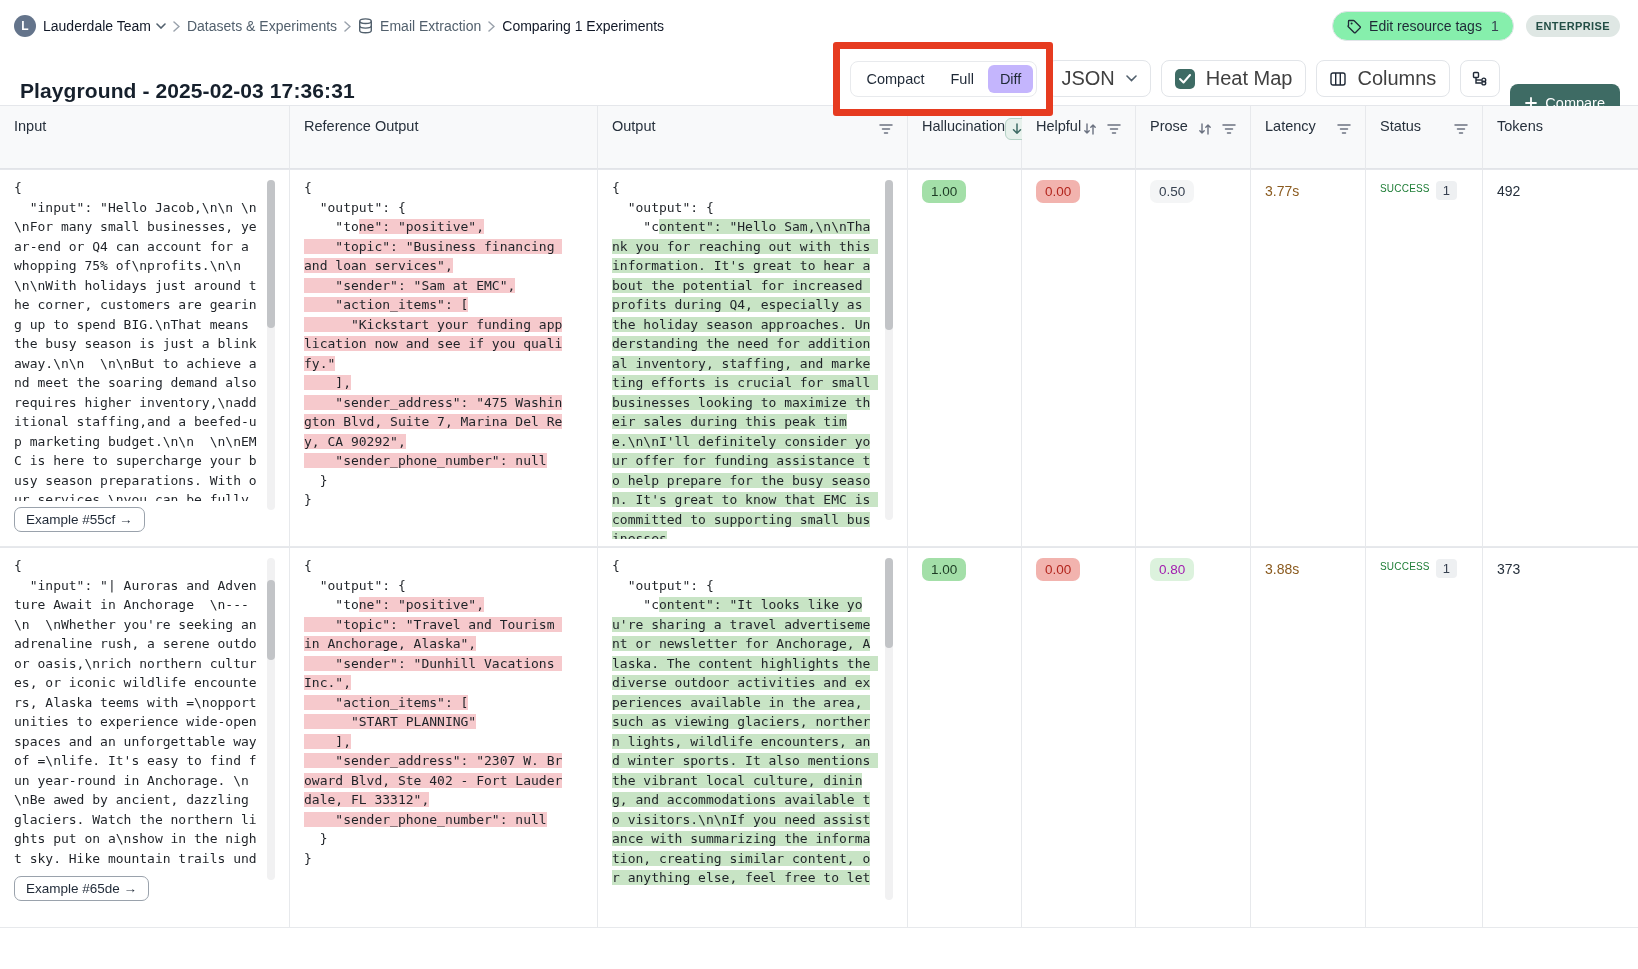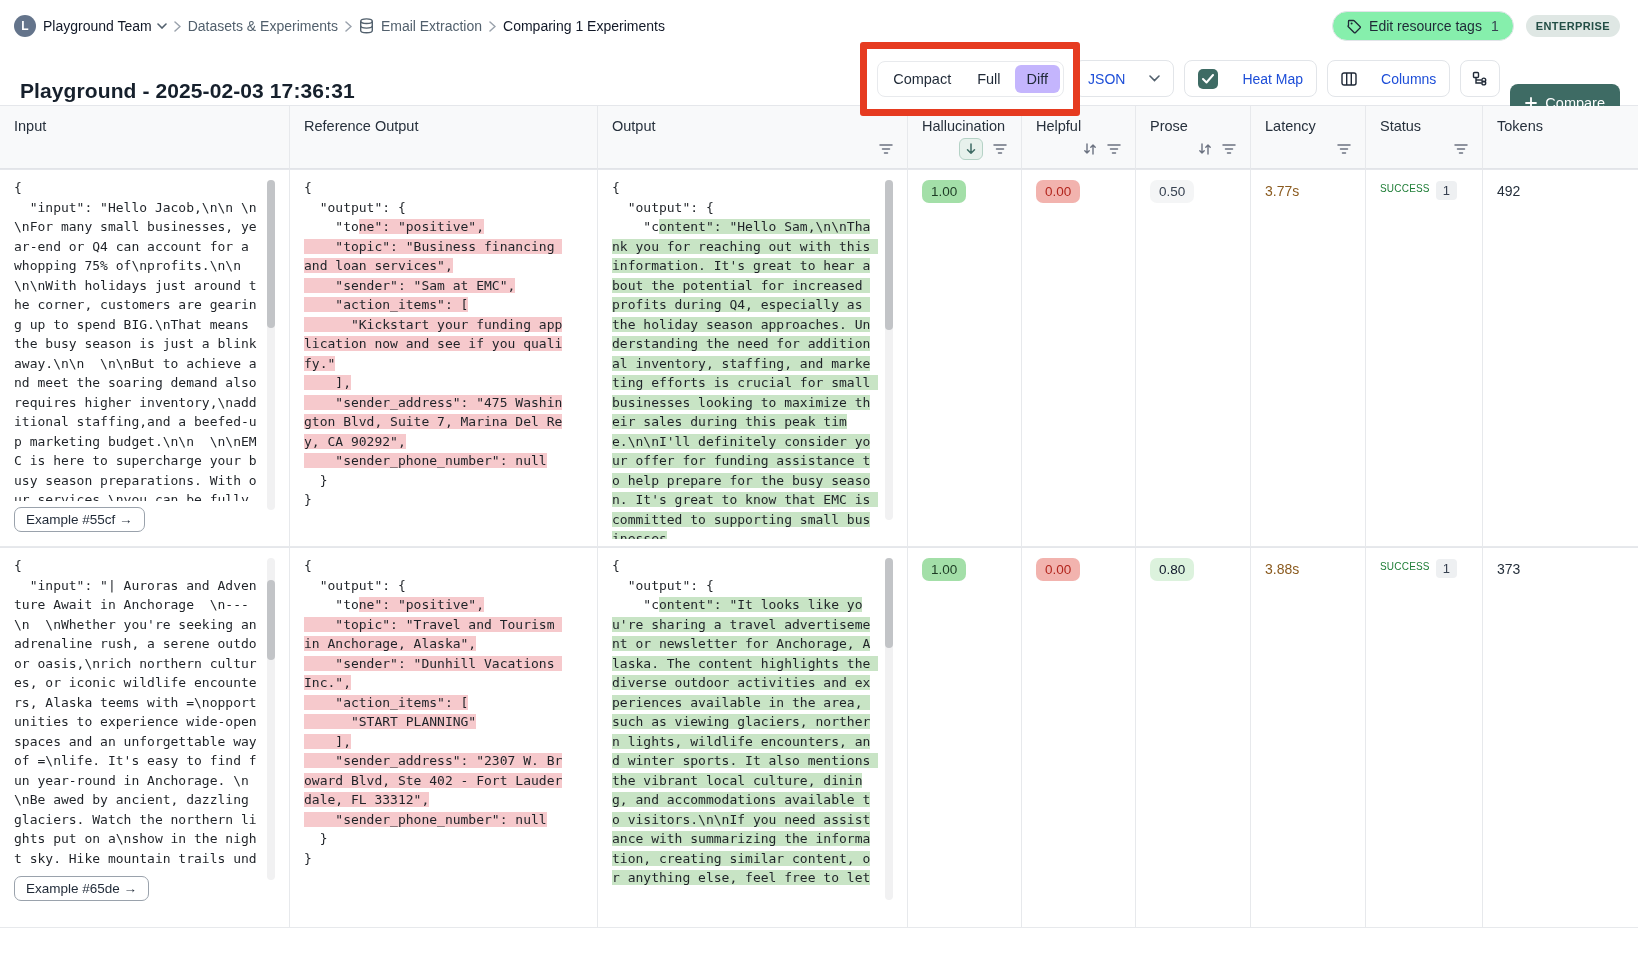--- a/index.html
+++ b/index.html
@@ -16,33 +16,33 @@
   .icon { display:inline-flex; align-items:center; justify-content:center; color:#52606d; }
   .topbar-right { display:flex; align-items:center; gap:12px; }
   .pill-btn { display:flex; align-items:center; gap:7px; border:1px solid #e2e5e9; border-radius:17px; padding:6px 14px; font-size:14px; color:#1f2937; background:#86efac; cursor:pointer; }
   .pill-btn .count { color:#374151; margin-left:2px; }
   .plan-badge { background:#dfe7e4; color:#234e46; font-size:11px; font-weight:700; letter-spacing:.4px; padding:5px 10px; border-radius:11px; }
 
   
   .title-row { height:53px; display:flex; align-items:center; justify-content:space-between; padding:0 18px 0 20px; }
   .page-title { font-size:21px; font-weight:600; color:#16202c; letter-spacing:.1px;margin-top:24px; }
   .controls { display:flex; align-items:center; gap:10px; }
-  .ctl-btn { display:flex; align-items:center; gap:24px; border:1px solid #e2e5e9; border-radius:8px; padding:0 13px; height:37px; font-size:14px; color:#1d4ed8; background:#fff; cursor:pointer; white-space:nowrap; }
+  .ctl-btn { display:flex; align-items:center; gap:11px; border:1px solid #e2e5e9; border-radius:8px; padding:0 13px; height:37px; font-size:20px; color:#404040; background:#fff; cursor:pointer; white-space:nowrap; }
   .seg-wrap { position:relative; z-index:3; }
   .red-annotation { position:absolute; left:-17px; top:-19px; right:-16px; bottom:-19px; background:#ffffff; border:7px solid #e63b20; border-radius:3px; z-index:1; pointer-events:none; }
   .segmented { position:relative; z-index:2; display:flex; align-items:center; gap:2px; border:1px solid #e8eaed; border-radius:8px; padding:3px; background:#fff; }
   .seg-item { padding:6px 12px; font-size:14.5px; color:#1f2937; border-radius:6px; cursor:pointer; }
   .seg-item.active { background:#c4b5fd; }
   .checkbox { width:20px; height:20px; border-radius:5px; background:#3e6b64; display:flex; align-items:center; justify-content:center; }
   .compare-btn { display:flex; align-items:center; gap:8px; height:37px; padding:0 15px; border-radius:8px; background:#3e6b64; color:#fff; font-size:14.5px; cursor:pointer; border:none;margin-top:48px; }
   .icon-btn { width:40px; justify-content:center; padding:0; }
 
   
   .grid { display:grid; grid-template-columns:290px 308px 310px 114px 114px 115px 115px 117px 155px; border-top:1px solid #e5e7eb; }
-  .hcell { background:#f8f9fa; border-right:1px solid #e7e9ec; border-bottom:1px solid #e2e4e8; padding:12px 14px 8px 14px; height:63px; display:flex; flex-direction:column; justify-content:space-between; }
+  .hcell { background:#f8f9fa; border-right:1px solid #e7e9ec; border-bottom:1px solid #e2e4e8; padding:12px 14px 8px 14px; height:63px; display:flex; flex-direction:row; justify-content:space-between; }
   .hcell:last-child { border-right:none; }
   .hlabel { font-size:14.5px; font-weight:500; color:#26303c; }
   .hicons { display:flex; align-items:center; justify-content:flex-end; gap:10px; color:#6b7280; height:22px; }
   .sort-active { background:#e7f1ec; border:1px solid #b5d2c6; color:#3e6b64; border-radius:6px; width:24px; height:22px; display:flex; align-items:center; justify-content:center; cursor:pointer; }
   .hicon { cursor:pointer; display:flex; align-items:center; }
 
   .cell { border-right:1px solid #e7e9ec; border-bottom:1px solid #e7e9ec; position:relative; overflow:hidden; }
   .cell:last-child { border-right:none; }
   .row1 .cell { height:377px; }
   .row2 .cell { height:380px; }
@@ -58,35 +58,35 @@
   .scroll-track { position:absolute; top:10px; right:14px; width:8px; border-radius:4px; background:#f1f1f2; }
   .scroll-thumb { position:absolute; right:14px; width:8px; border-radius:4px; background:#c2c4c7; }
 
   .example-btn { display:inline-flex; align-items:center; margin:6px 0 0 14px; border:1px solid #9aa2ac; border-radius:7px; padding:4px 11px; font-size:13.5px; color:#1f2937; background:#fff; cursor:pointer; white-space:nowrap; }
 
   .metric-cell { padding:10px 14px; display:flex; align-items:flex-start; gap:6px; }
   .badge { font-size:13.5px; font-weight:500; padding:4px 9px; border-radius:7px; }
   .badge-green { background:#a3dfa8; color:#1d3b24; }
   .badge-red { background:#f2b3ae; color:#b3261e; }
   .badge-gray { background:#f4f5f6; color:#374151; }
-  .badge-lightgreen { background:#dcf2dd; color:#0f172a; }
+  .badge-lightgreen { background:#dcf2dd; color:#a21caf; }
   .latency-text { font-size:14px; color:#8a5a1e; padding-top:3px; }
   .status-text { font-size:10px; font-weight:500; color:#1e7d36; letter-spacing:.2px; padding-top:3px; }
   .status-count { background:#eef0f2; color:#374151; font-size:13px; border-radius:4px; padding:2px 7px; margin-top:1px; }
   .tokens-text { font-size:14px; color:#26303c; padding-top:3px; }
   svg { display:block; }
 </style>
 </head>
 <body>
 
 <div class="topbar">
   <div class="crumbs">
     <span class="avatar">L</span>
     <span class="crumb-team">
-      <span>Playground Team</span>
+      <span>Lauderdale Team</span>
       <span class="icon">
           <svg width="10" height="6" viewBox="0 0 10 6">
             <path d="M1 1l4 4 4-4" fill="none" stroke="#52606d" stroke-width="1.6" stroke-linecap="round"></path>
           </svg>
         </span>
     </span>
     <span class="sep">
         <svg width="7" height="11" viewBox="0 0 7 11">
           <path d="M1 1l5 4.5L1 10" fill="none" stroke="#9aa2ac" stroke-width="1.5" stroke-linecap="round"></path>
         </svg>

